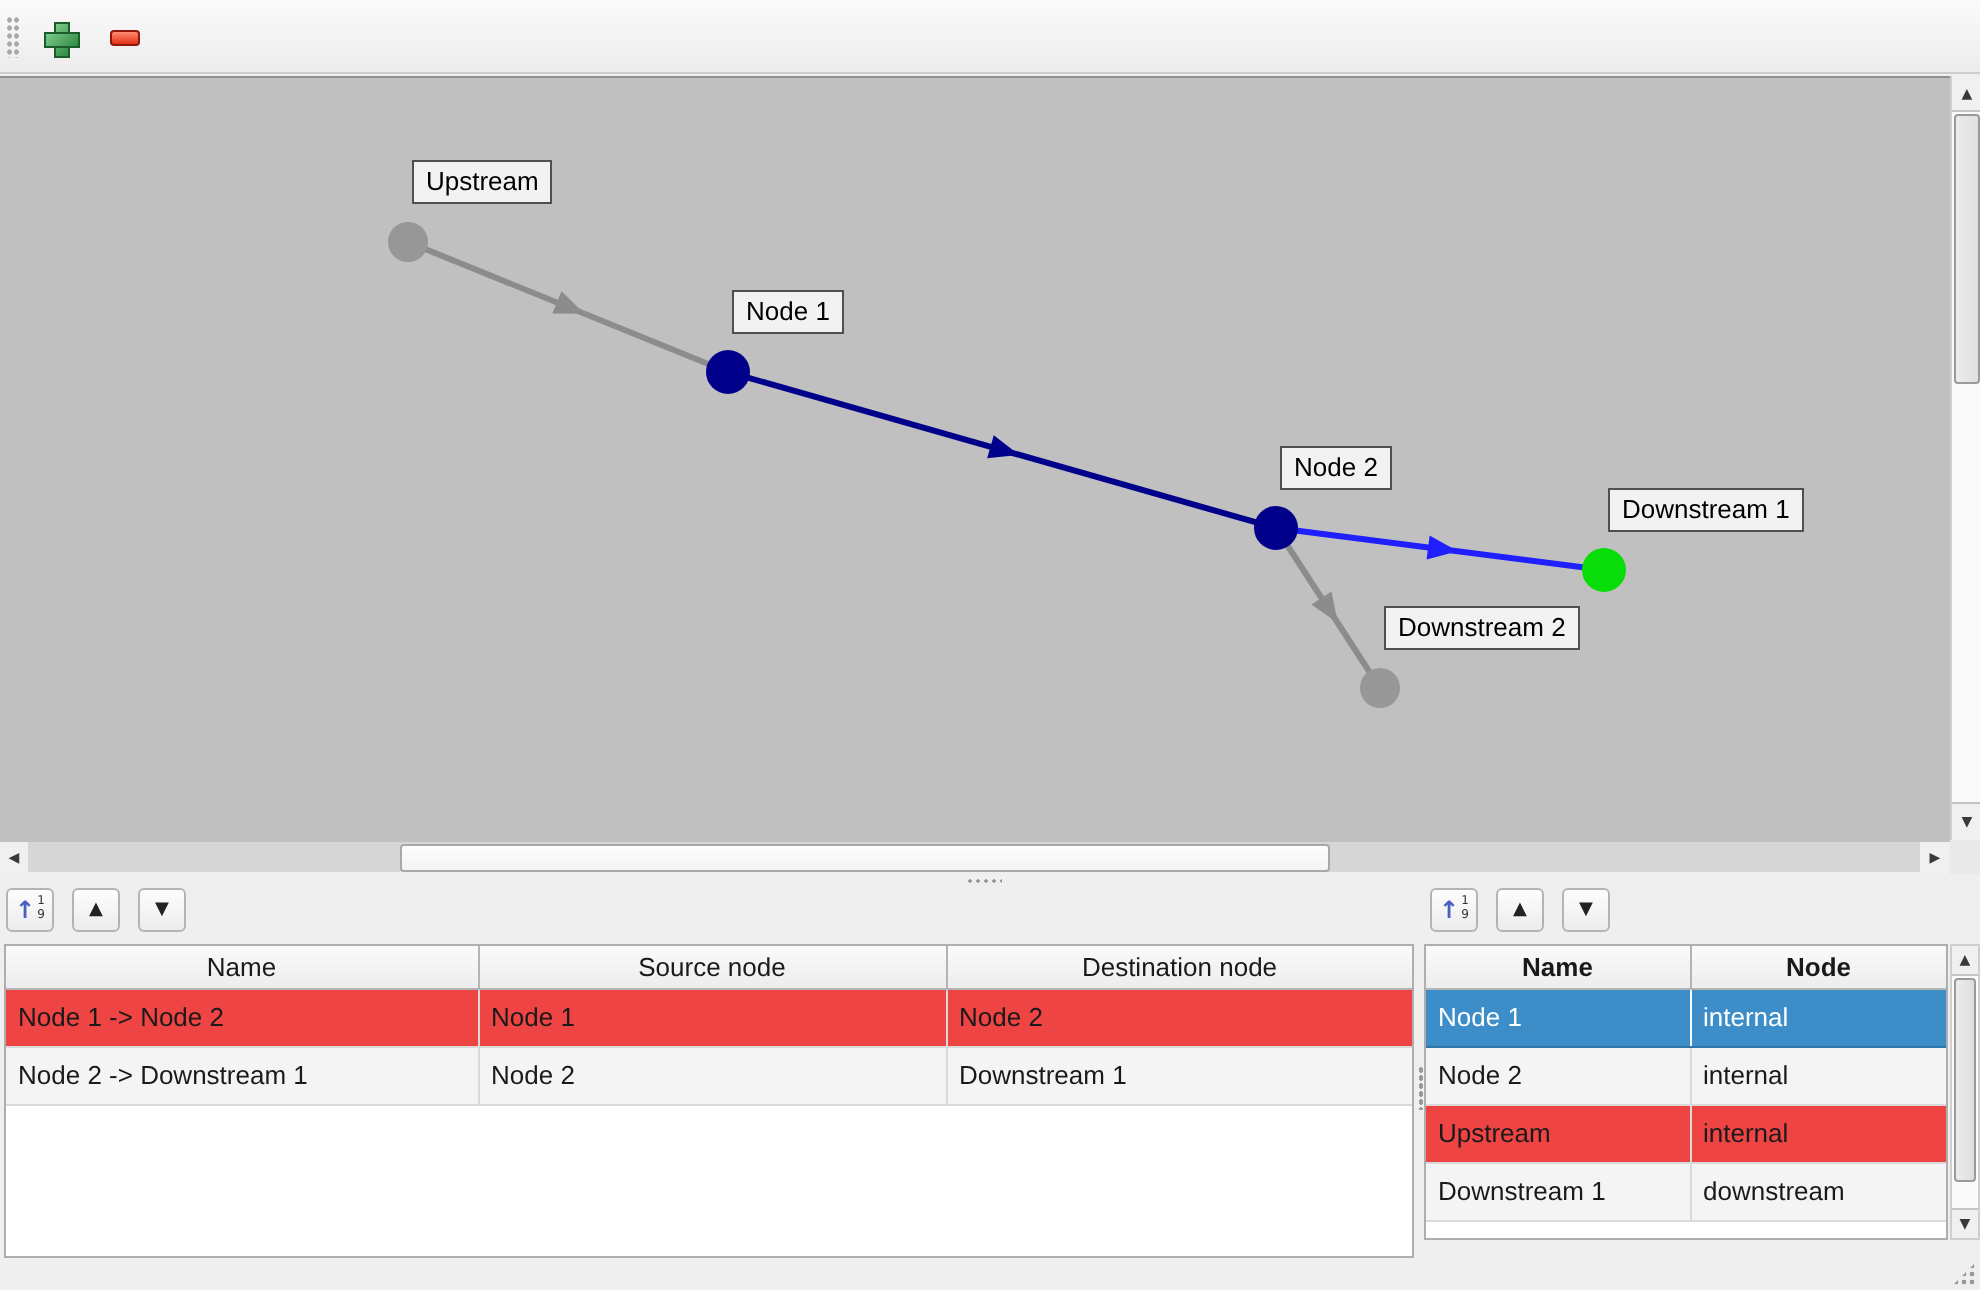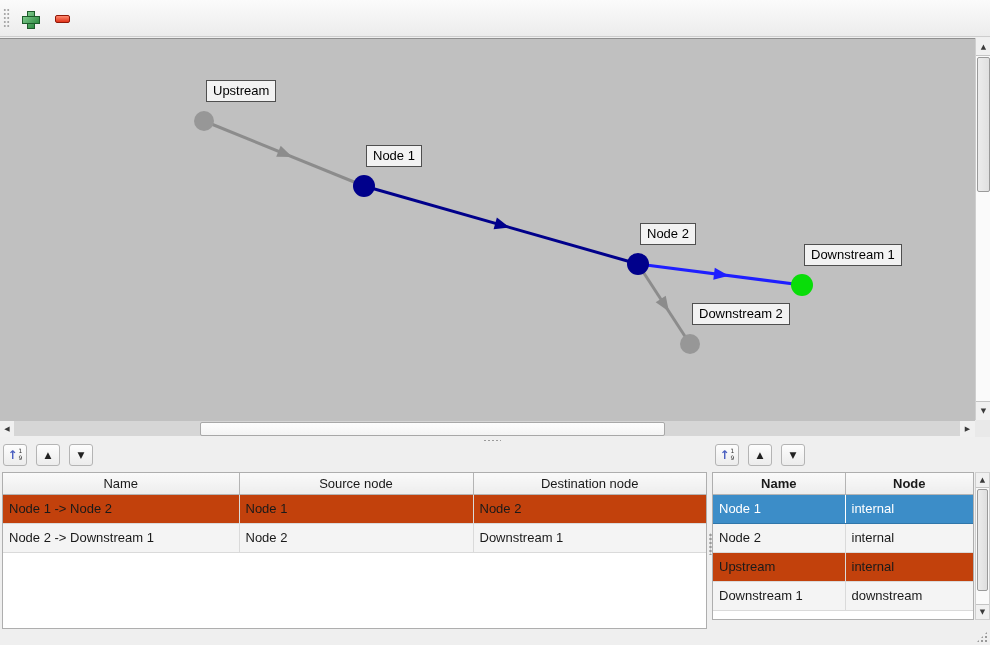--- a/index.html
+++ b/index.html
@@ -66,21 +66,21 @@
   
   .table-wrap { position:absolute; top:472px; background:#fff; border:1px solid #aeaeae; overflow:hidden; }
   #edges-table-wrap { left:2px; width:705px; height:157px; }
   #nodes-table-wrap { left:712px; width:262px; height:148px; }
   table { border-collapse:collapse; table-layout:fixed; width:100%; font-size:13px; color:#1a1a1a; }
   th { height:21px; font-weight:normal; background:linear-gradient(#fafafa,#ededed);
     border-right:1px solid #b4b4b4; border-bottom:1px solid #b4b4b4; overflow:hidden; }
   #nodes-table-wrap th { font-weight:bold; }
   th:last-child { border-right:none;margin-left:48px; }
   td { height:29px; padding:0 6px; border-right:1px solid #dadada; border-bottom:1px solid #dadada;
-    background:#c2410c; overflow:hidden; white-space:nowrap; }
+    background:#ef4444; overflow:hidden; white-space:nowrap; }
   td:last-child { border-right:none; }
   tbody tr:nth-child(even) td { background:#f4f4f4; }
   tbody tr.selected td { background:#3c8dc8; color:#fff; border-right-color:#fff; border-bottom-color:#2f76aa; }
 
   
   #vscroll-nodes { position:absolute; left:975px; top:472px; width:15px; height:148px; background:#fafafa; border:1px solid #cfcfcf; }
   #vscroll-nodes .up { left:0; top:0; width:13px; height:15px; border-bottom:1px solid #c4c4c4; }
   #vscroll-nodes .down { left:0; top:131px; width:13px; height:15px; border-top:1px solid #c4c4c4; }
   #vscroll-nodes .thumb { position:absolute; left:1px; top:16px; width:11px; height:102px;
     background:linear-gradient(90deg,#ececec,#dedede); border:1px solid #9a9a9a; border-radius:2px; }

